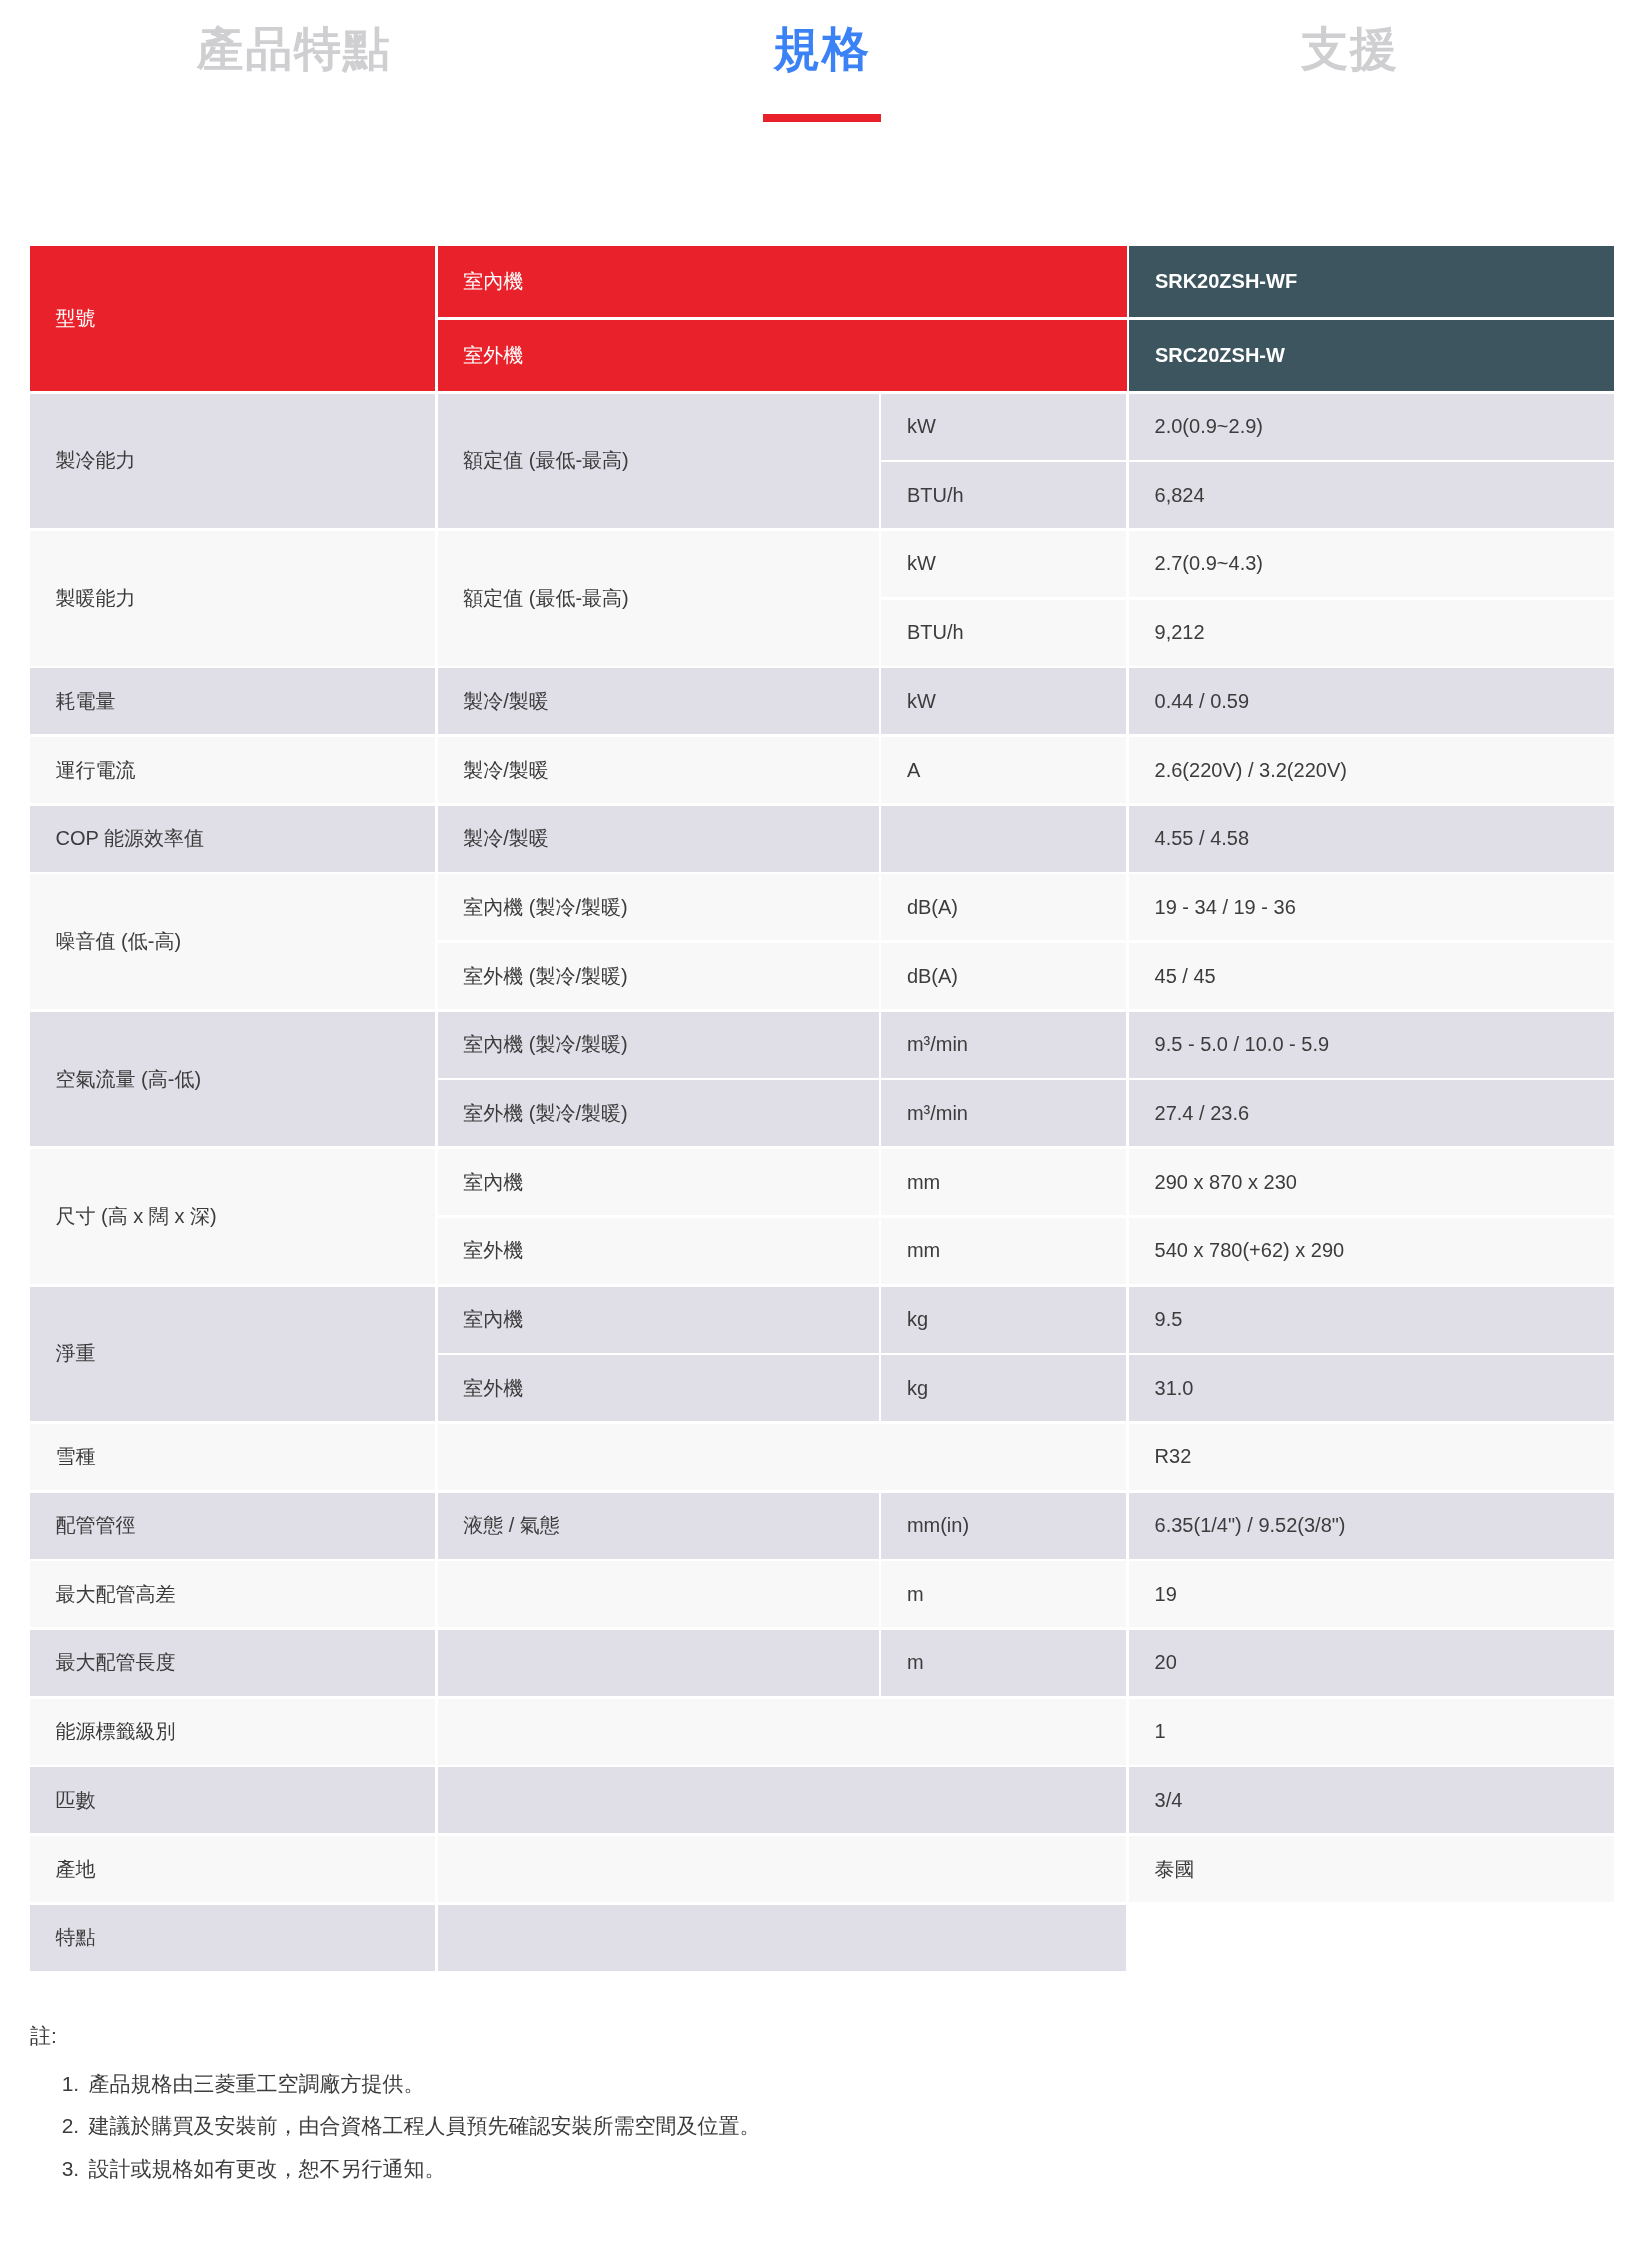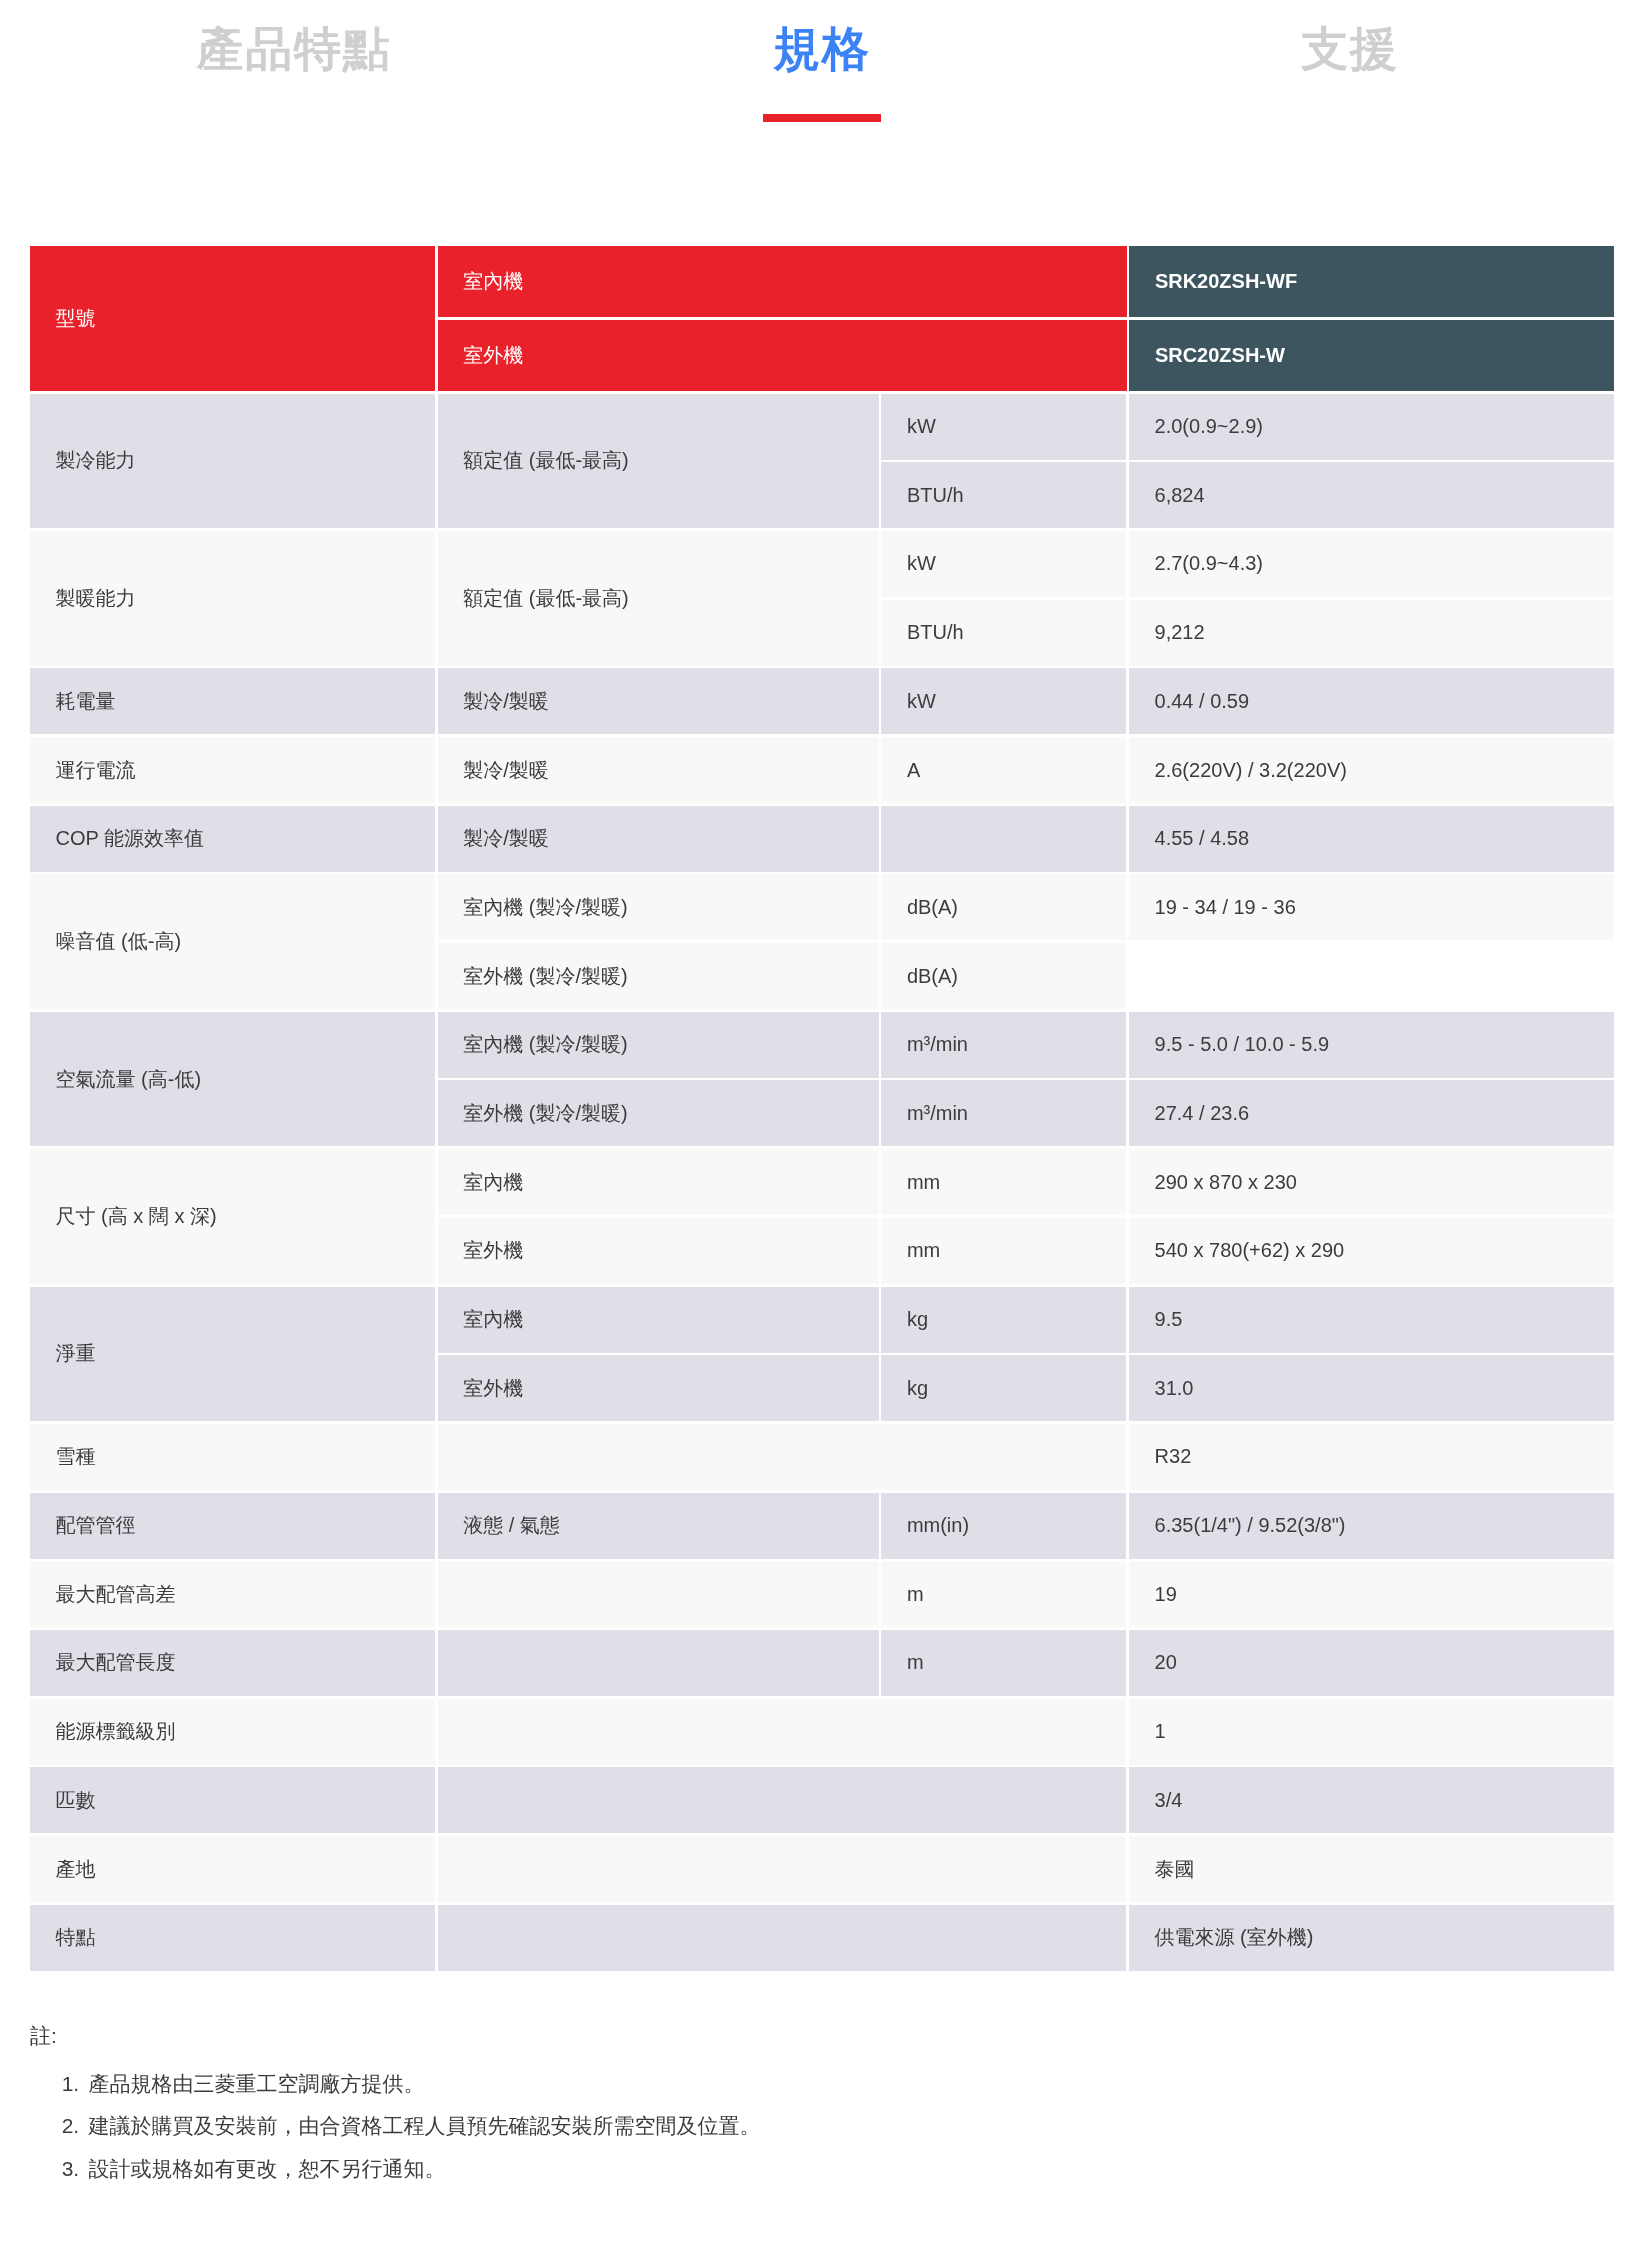--- a/index.html
+++ b/index.html
@@ -152,20 +152,21 @@
     <div class="cell">4.55 / 4.58</div>
   </div>
 
   <div class="group">
     <div class="cell span2">噪音值 (低-高)</div>
     <div class="cell">室內機 (製冷/製暖)</div>
     <div class="cell">dB(A)</div>
     <div class="cell">19 - 34 / 19 - 36</div>
     <div class="cell">室外機 (製冷/製暖)</div>
     <div class="cell">dB(A)</div>
+    <div class="cell">45 / 45</div>
   </div>
 
   <div class="group shaded">
     <div class="cell span2">空氣流量 (高-低)</div>
     <div class="cell">室內機 (製冷/製暖)</div>
     <div class="cell">m³/min</div>
     <div class="cell">9.5 - 5.0 / 10.0 - 5.9</div>
     <div class="cell">室外機 (製冷/製暖)</div>
     <div class="cell">m³/min</div>
     <div class="cell">27.4 / 23.6</div>
@@ -232,21 +233,20 @@
 
   <div class="group">
     <div class="cell">產地</div>
     <div class="cell mid2"></div>
     <div class="cell">泰國</div>
   </div>
 
   <div class="group shaded">
     <div class="cell">特點</div>
     <div class="cell mid2"></div>
-    <div class="cell">供電來源 (室外機)</div>
   </div>
 
 </section>
 
 <section class="notes">
   <div class="notes-title">註:</div>
   <ol>
     <li>產品規格由三菱重工空調廠方提供。</li>
     <li>建議於購買及安裝前，由合資格工程人員預先確認安裝所需空間及位置。</li>
     <li>設計或規格如有更改，恕不另行通知。</li>

